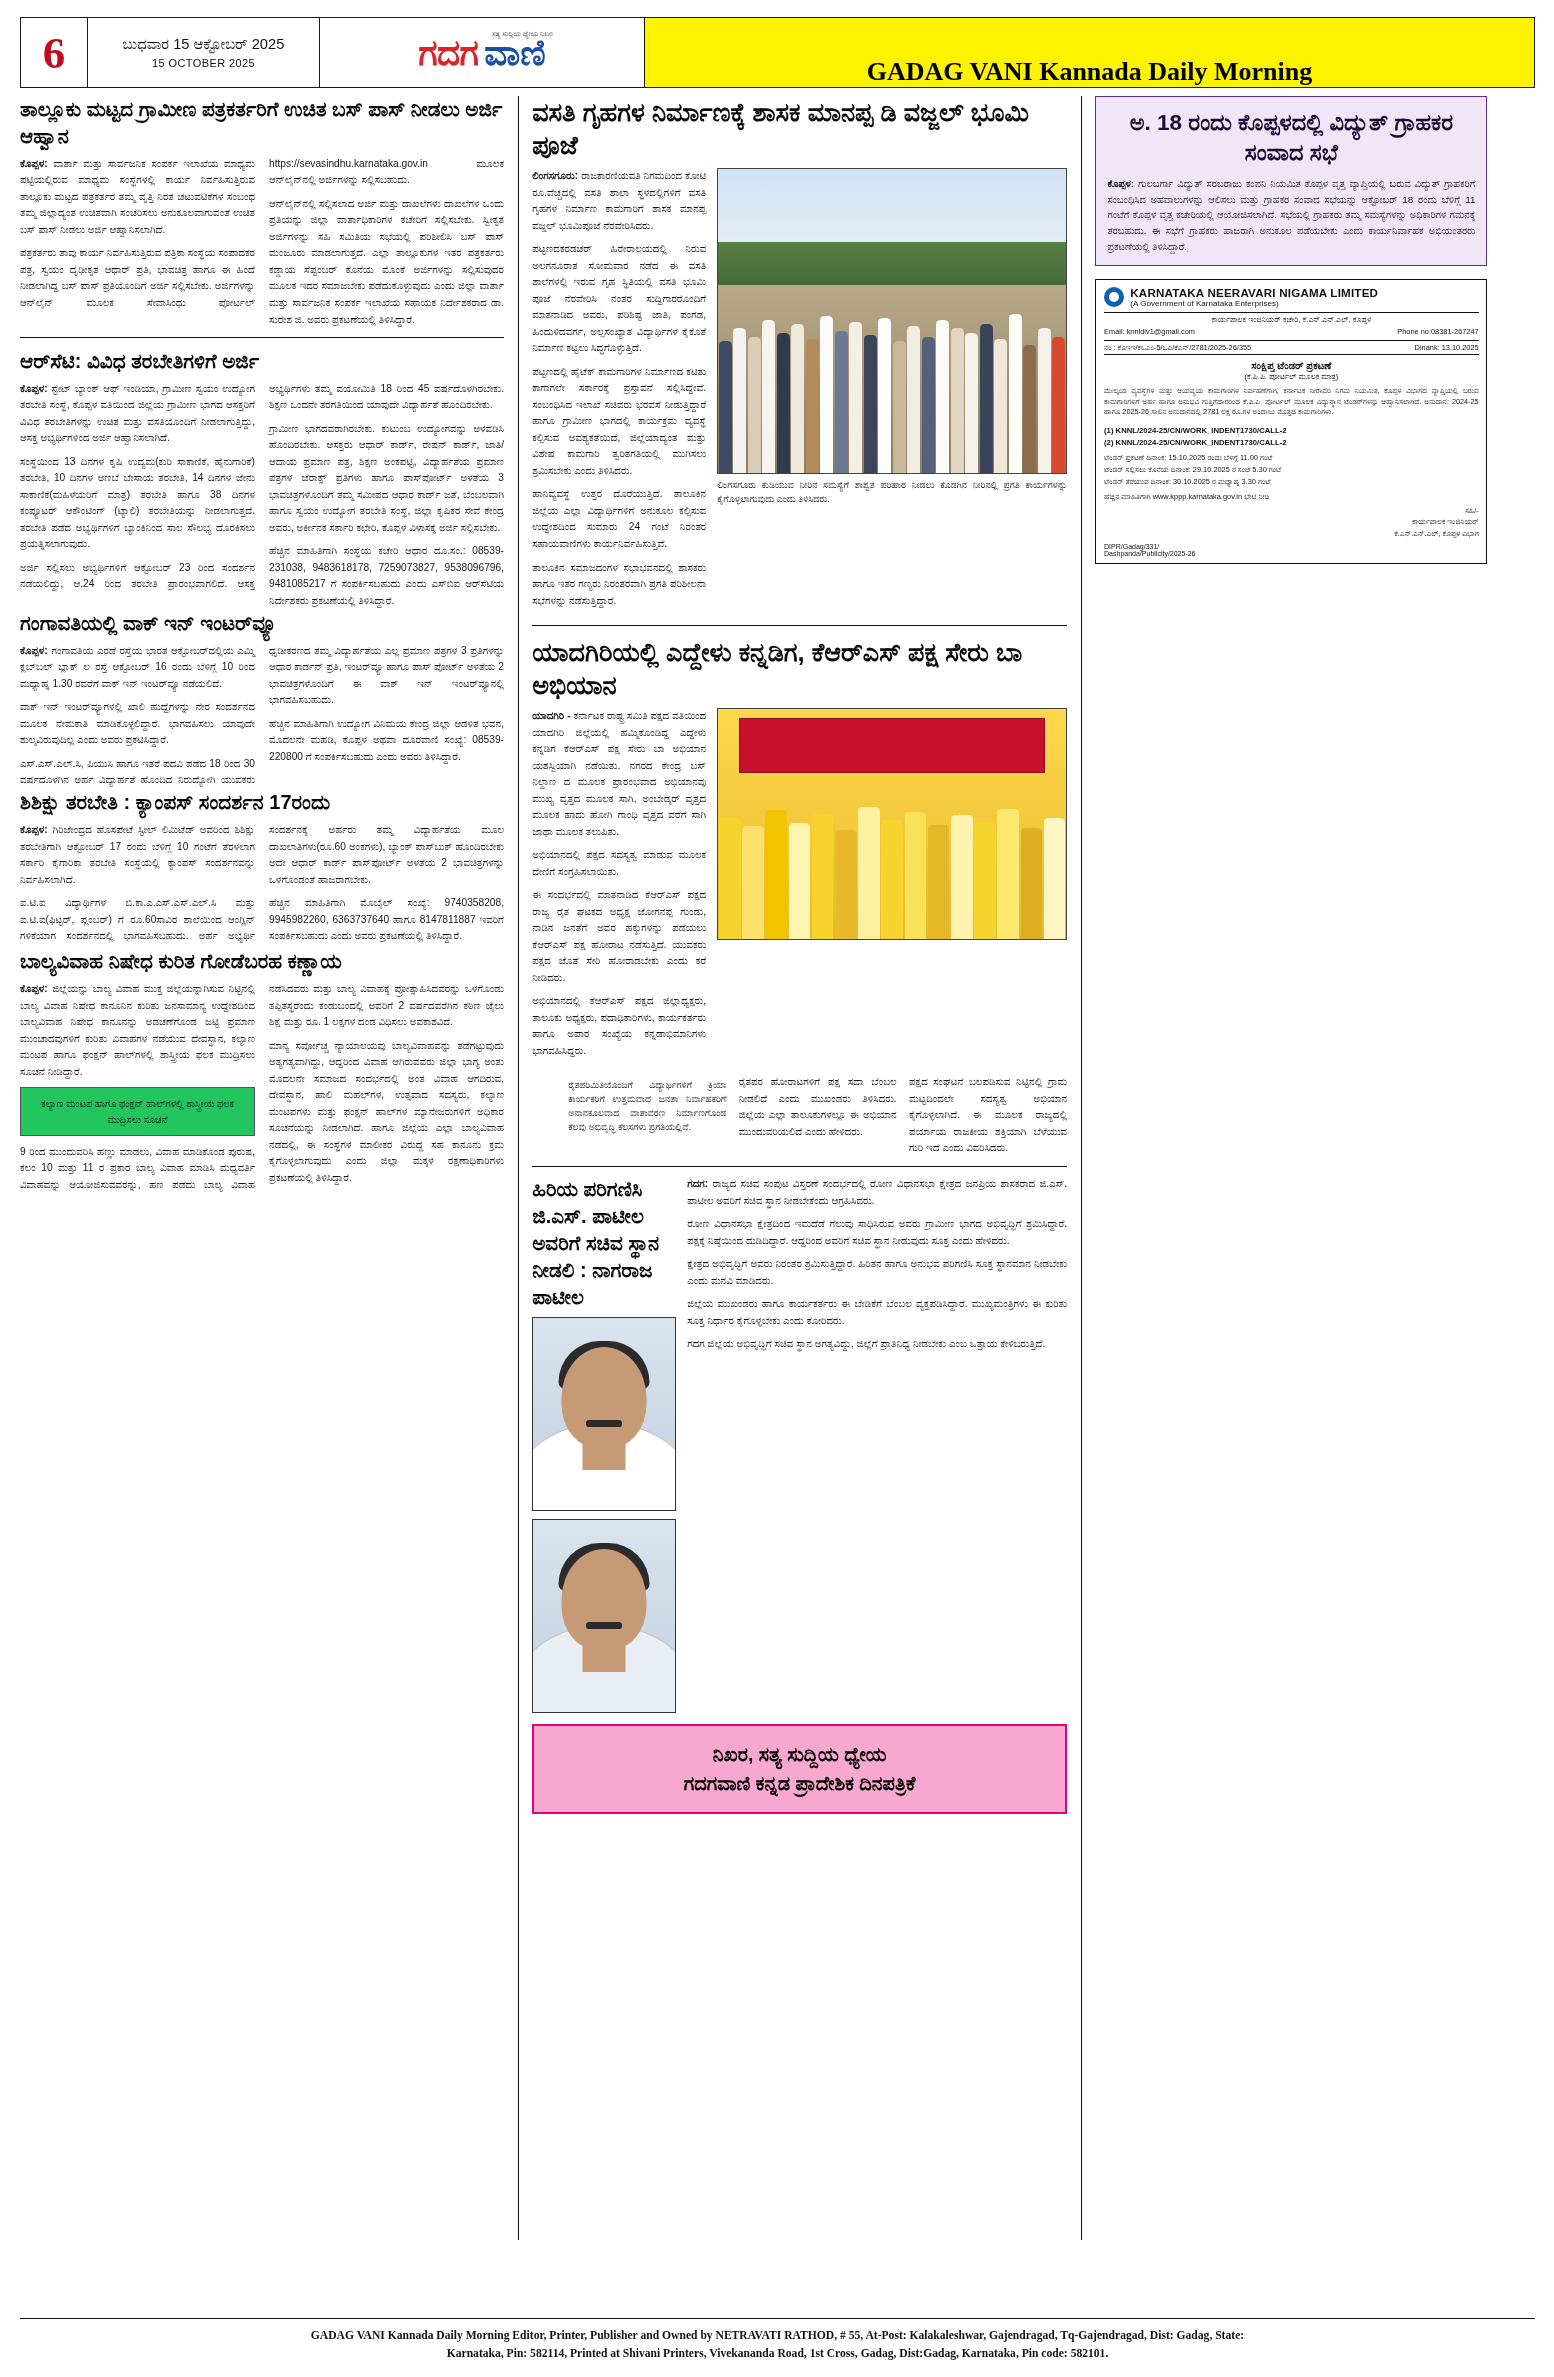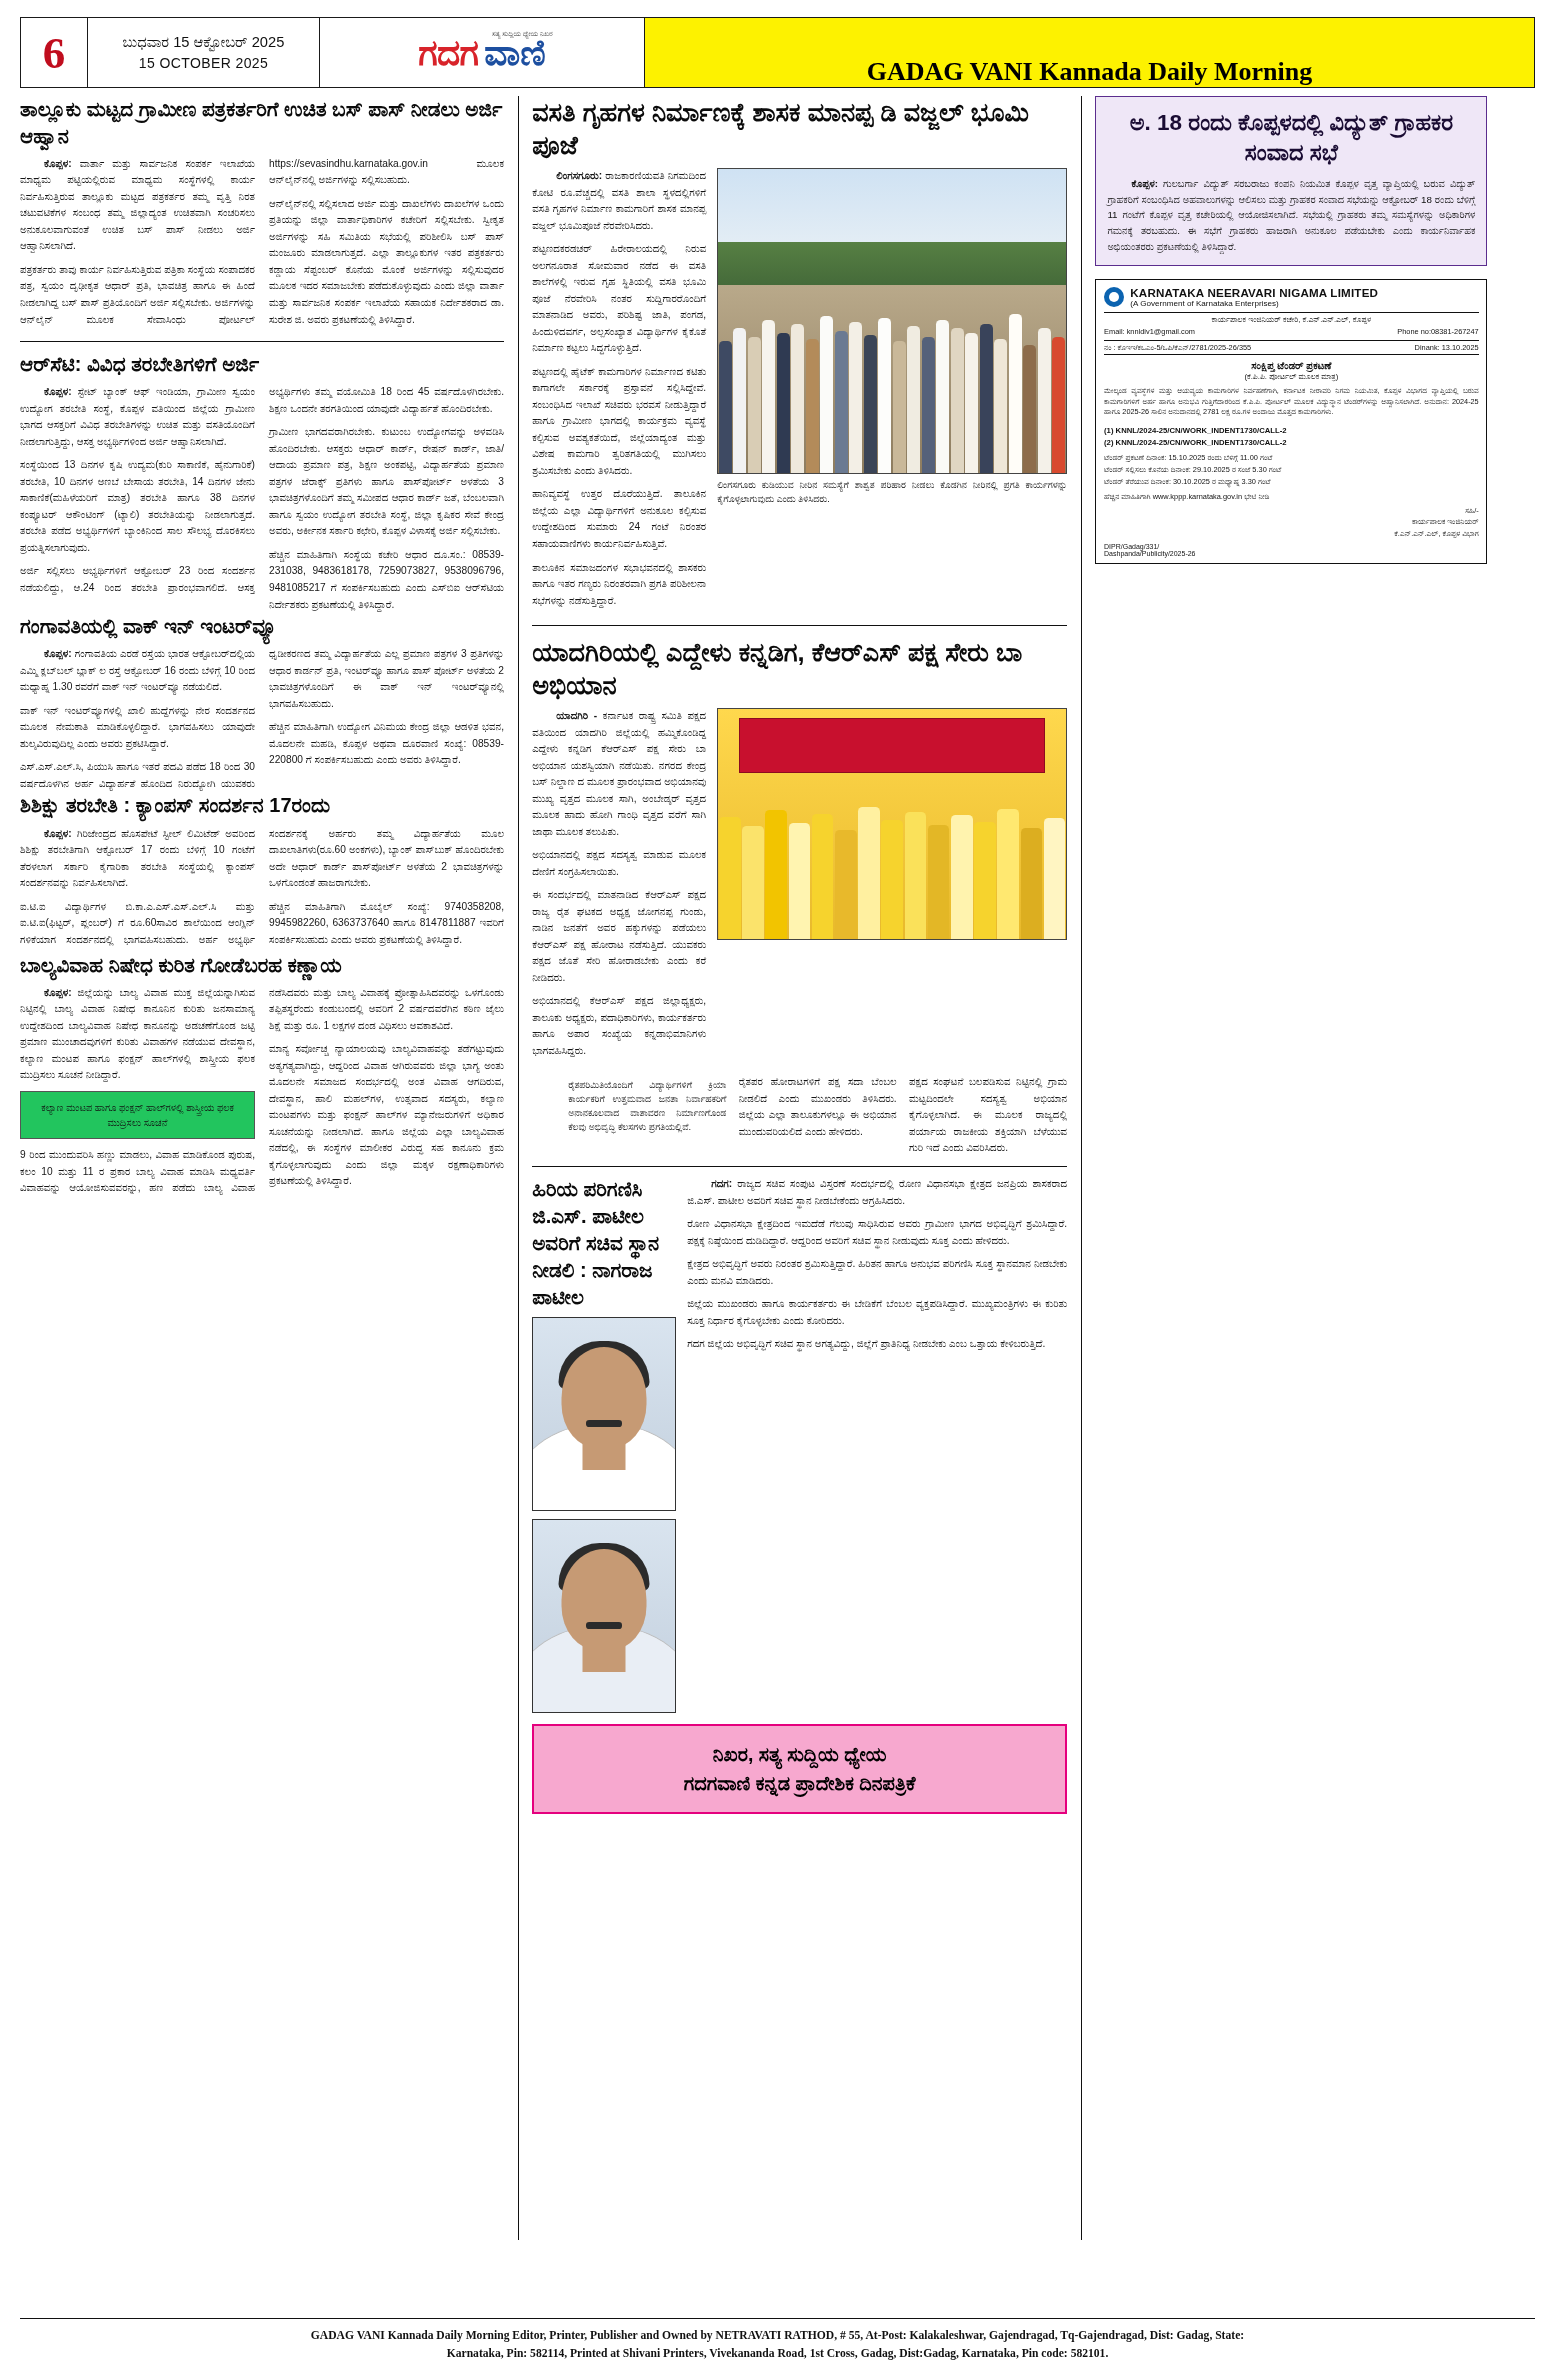--- a/index.html
+++ b/index.html
@@ -33,21 +33,21 @@
     font-family:"Liberation Serif", serif;
   }
   .mh-dates {
     width:232px;
     display:flex; flex-direction:column; align-items:center; justify-content:center;
     gap:4.6px;
     border-right:1.5px solid #1a1a1a;
     background:#fff;
   }
   .mh-dates .kn { font-size:14.7px; color:#111; }
-  .mh-dates .en { font-size:14px; color:#111; letter-spacing:0.4px; }
+  .mh-dates .en { font-size:11px; color:#111; letter-spacing:0.4px; }
   .mh-logo {
     width:325px;
     display:flex; align-items:center; justify-content:center;
     border-right:1.5px solid #1a1a1a;
     background:#fff;
     position:relative;
   }
   .mh-logo .logoword {
     font-size:36px; font-weight:bold; color:#d8232a;
     font-family:"Liberation Serif", serif;
@@ -88,21 +88,21 @@
   }
   h2.headline.big {
     font-size:25.5px; line-height:1.3;
   }
   .hr { border:0; border-top:0.8px solid #111; margin:9.3px 0; }
 
   p.body {
     font-size:10.2px; line-height:1.62; text-align:justify; margin:0 0 7px 0;
     color:#151515;
   }
-  .lead { font-weight:bold;margin-left:24px; }
+  .lead { font-weight:bold; }
 
   .twocol { column-count:2; column-gap:14px; }
   .threecol { column-count:3; column-gap:12.4px; }
   .photo-cap { font-size:9.3px; line-height:1.5; text-align:justify; margin:4.6px 0 6.2px 0;}
 
   
   .ph {
     position:relative; overflow:hidden; border:0.8px solid #444;
   }
   .ph .sky { position:absolute; left:0; right:0; top:0; height:38%;

